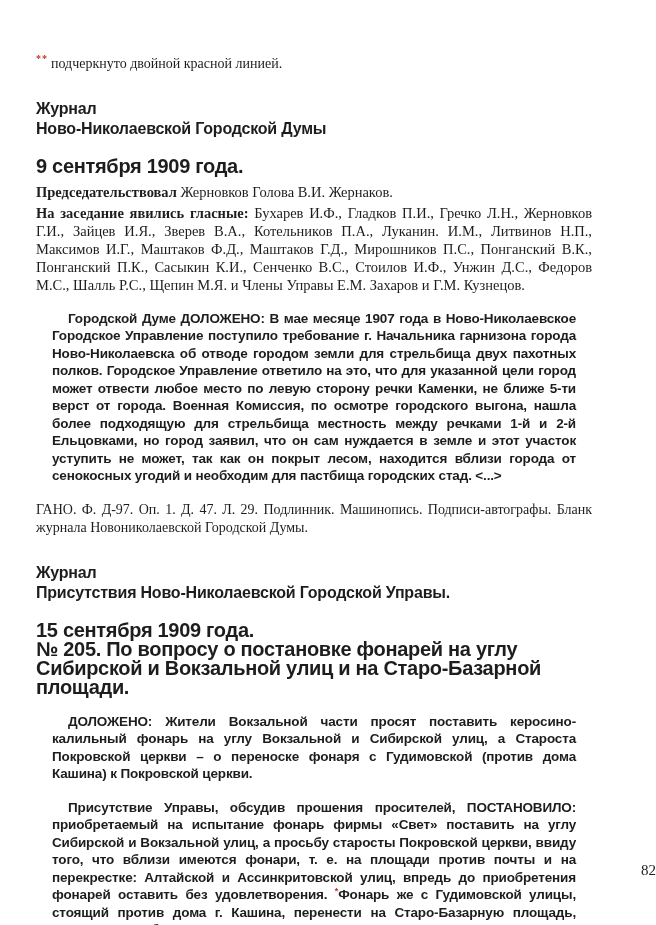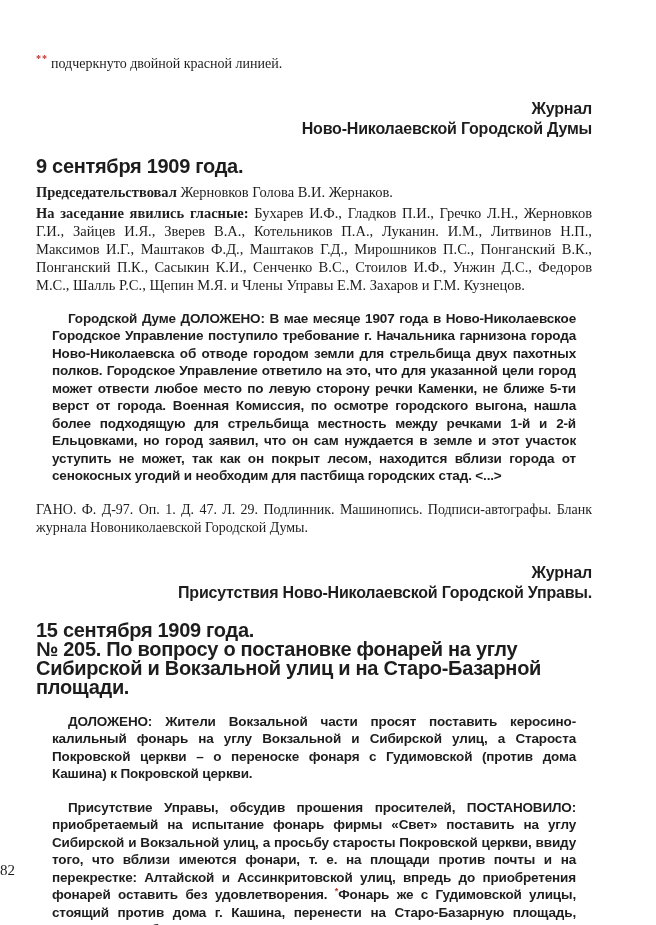--- a/index.html
+++ b/index.html
@@ -21,21 +21,21 @@
     margin-bottom:8px;
   }
   .footnote sup{
     color:var(--red);
     font-weight:bold;
     font-size:10px;
     letter-spacing:1px;
     margin-right:3px;
   }
   .doc-heading{
-    text-align:right;
+    text-align:left;
     font-family:"Liberation Sans", sans-serif;
     font-weight:bold;
     font-size:16px;
     line-height:20px;
     letter-spacing:-0.2px;
     margin:26px 0 18px 0;
   }
   .doc-date, .doc-subject{
     font-family:"Liberation Sans", sans-serif;
     font-weight:bold;
@@ -69,21 +69,21 @@
   }
   sup.red-mark{
     color:var(--red);
     font-size:9px;
     line-height:0;
   }
   .page-number{
     position:absolute;
     left:0;right:0;
     bottom:46px;
-    text-align:left;
+    text-align:right;
     font:15px "Liberation Serif", serif;
     color:var(--ink);
   }
 </style>
 </head>
 <body>
 
 <div class="page">
 
   <div>

